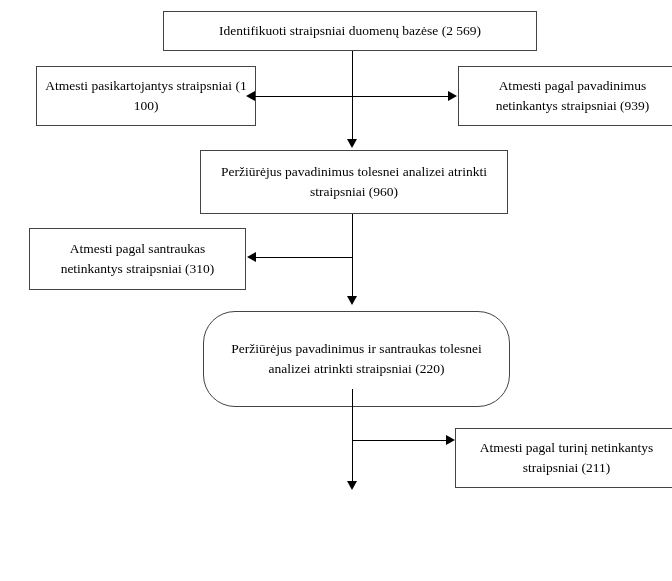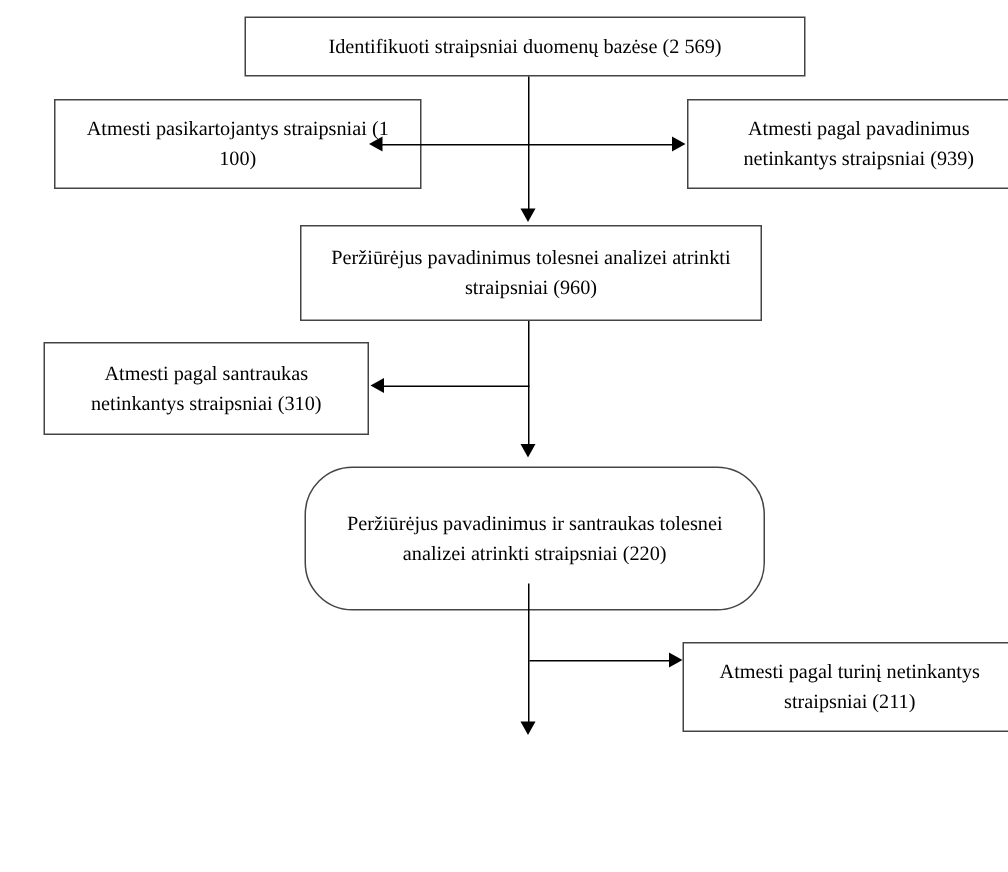--- a/index.html
+++ b/index.html
@@ -62,21 +62,21 @@
   .arrow-right {
     position: absolute;
     width: 0; height: 0;
     border-top: 5.5px solid transparent;
     border-bottom: 5.5px solid transparent;
     border-left: 9px solid #000000;
   }
 
   
   #node-identified      { left:145px; top:11px;  width:374px; height:40px; }
-  #node-duplicates      { left:18px;  top:66px;  width:245px; height:60px;justify-content:center; }
+  #node-duplicates      { left:18px;  top:66px;  width:220px; height:60px;justify-content:center; }
   #node-title-excluded  { left:440px; top:66px;  width:229px; height:60px; }
   #node-title-screened  { left:182px; top:150px; width:308px; height:64px; }
   #node-abstr-excluded  { left:11px;  top:228px; width:217px; height:62px; }
   #node-abstr-screened  { left:185px; top:311px; width:307px; height:96px;border-radius:32px; }
   #node-full-excluded   { left:437px; top:428px; width:223px; height:60px; }
   #node-included        { left:185px; top:495px; width:307px; height:70px; }
 
   
   
   #spine-1     { left:334px; top:51px;  height:90px; }

